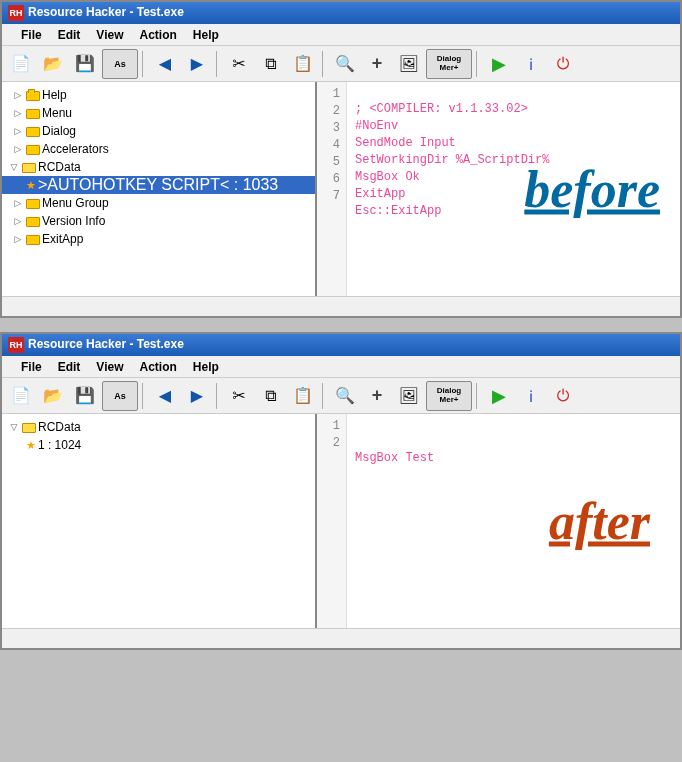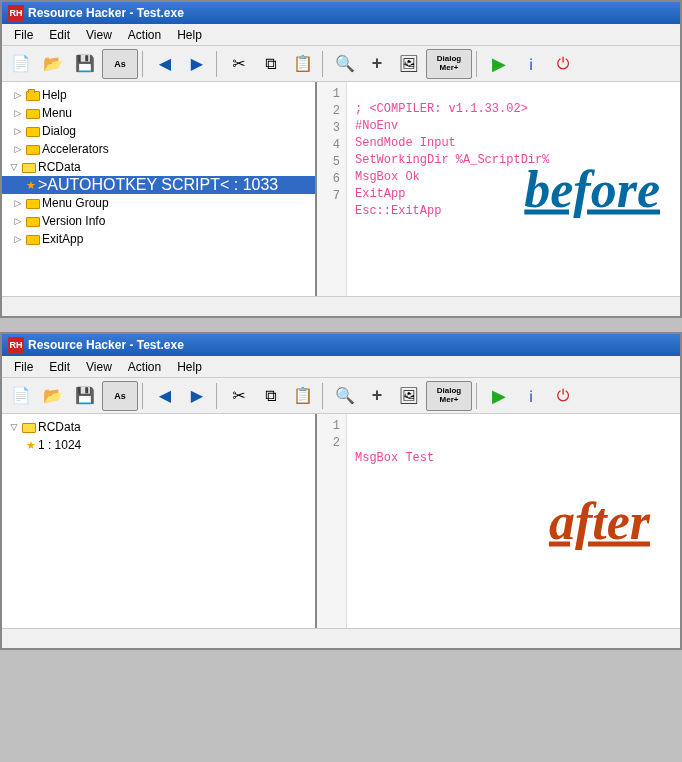--- a/index.html
+++ b/index.html
@@ -12,33 +12,33 @@
       flex-direction: column;
     }
 
     .title-bar {
       background: linear-gradient(to bottom, #3a7bd5, #1a5bb5);
       color: white;
       padding: 3px 6px;
       font-size: 12px;
       font-weight: bold;
       display: flex;
-      align-items: center;
       gap: 4px;
       height: 22px;
     }
 
     .menu-bar {
       background: #f0f0f0;
       display: flex;
       gap: 0;
-      padding: 2px 4px;
+      padding: 2px 11px;
       border-bottom: 1px solid #ccc;
       height: 22px;
       align-items: center;
+      font-weight: bold;
     }
 
     .menu-item {
       padding: 2px 8px;
       cursor: pointer;
       font-size: 12px;
       color: #000;
       border-radius: 2px;
     }
 

